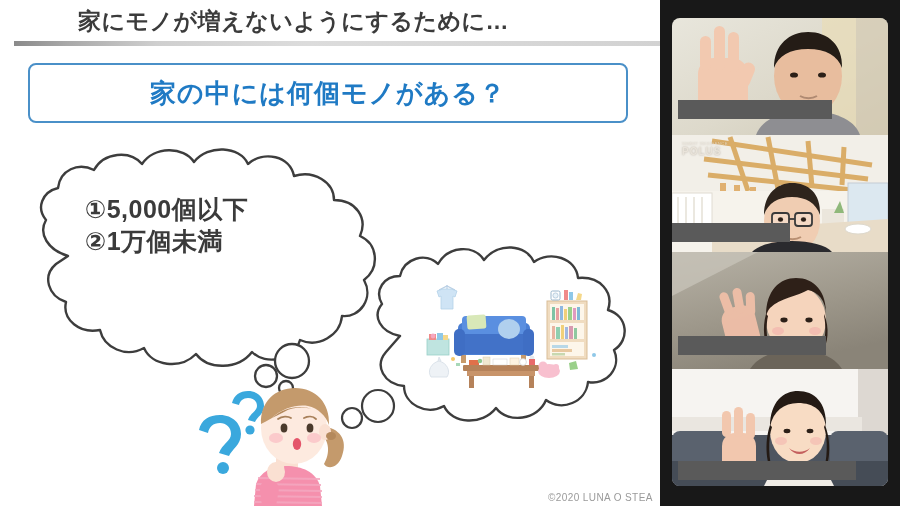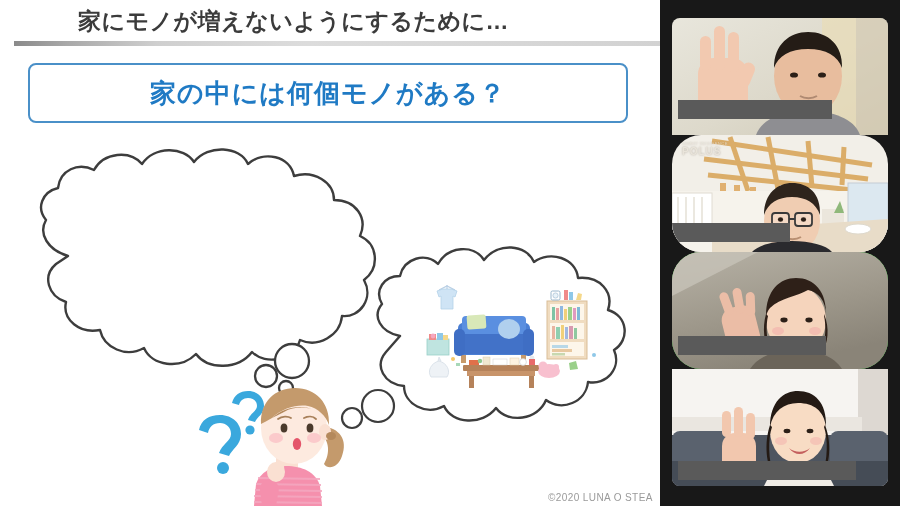--- a/index.html
+++ b/index.html
@@ -132,21 +132,20 @@
     background: #181818;
     padding: 18px 12px;
   }
 
   .video-tile {
     position: relative;
     width: 216px;
     height: 117px;
     overflow: hidden;
     background: #2b2b2b;
-    border-radius: 29px;
   }
   .video-tile.tile-1 { border-radius: 8px 8px 0 0; }
   .video-tile.tile-4 { border-radius: 0 0 8px 8px; }
   .video-tile.active { outline: 2px solid #55d455; outline-offset: -2px; }
 
   .tile-bg { position: absolute; inset: 0; }
   .tile-svg { position: absolute; inset: 0; width: 100%; height: 100%; }
 
   .name-bar {
     position: absolute;
@@ -216,20 +215,22 @@
         </g>
         <g fill="#ffffff" stroke="#3d3d3d" stroke-width="2.3">
           <circle cx="284" cy="223" r="17"></circle>
           <circle cx="258" cy="238" r="11"></circle>
           <circle cx="278" cy="250" r="7"></circle>
         </g>
       </svg>
     </div>
 
     <div id="options">
+      <div class="option-line">①5,000個以下</div>
+      <div class="option-line">②1万個未満</div>
     </div>
 
     <div id="bubble-right">
       <svg viewBox="0 0 330 215" xmlns="http://www.w3.org/2000/svg">
         <g fill="#ffffff" stroke="#3d3d3d" stroke-width="2.4" stroke-linejoin="round">
           <path d="M 70 96
                    C 50 92, 42 76, 52 64
                    C 44 50, 54 36, 70 36
                    C 74 18, 96 12, 108 24
                    C 118 6, 144 4, 154 20

